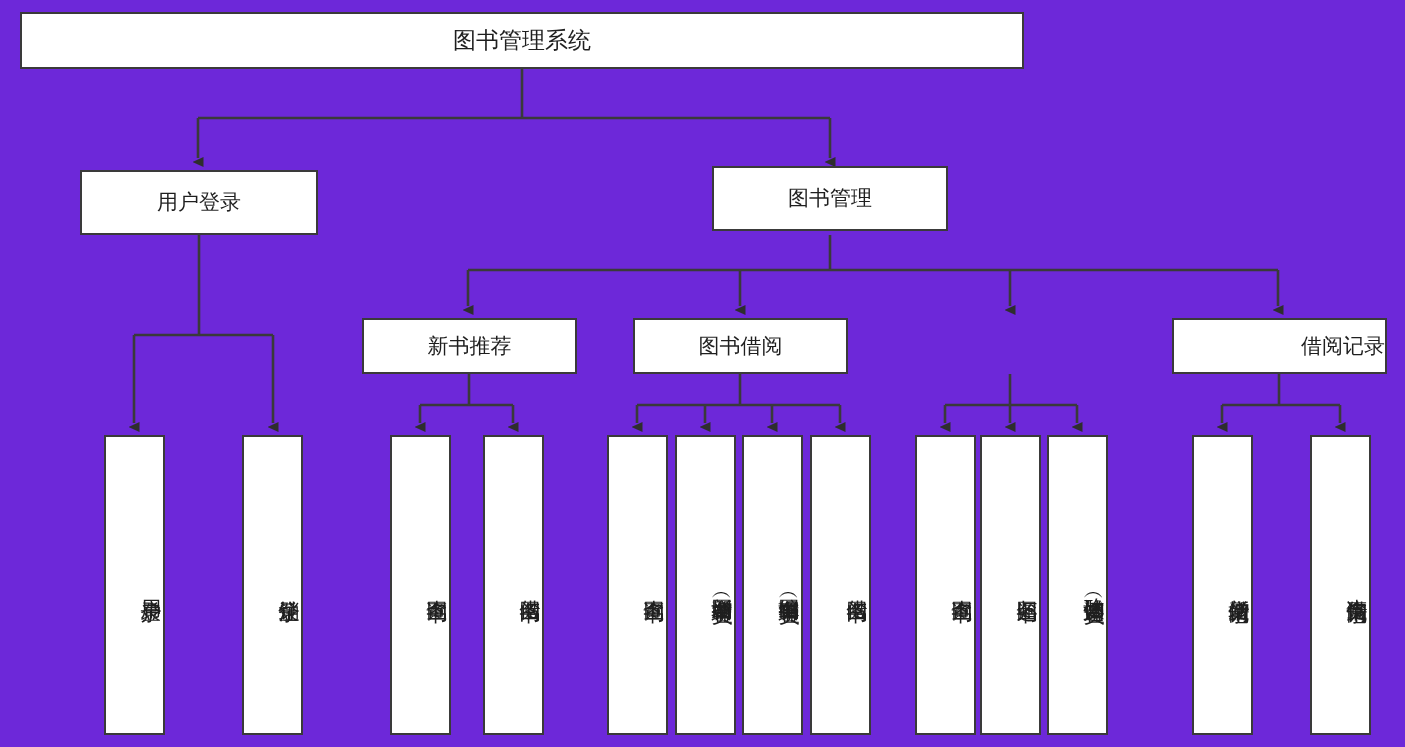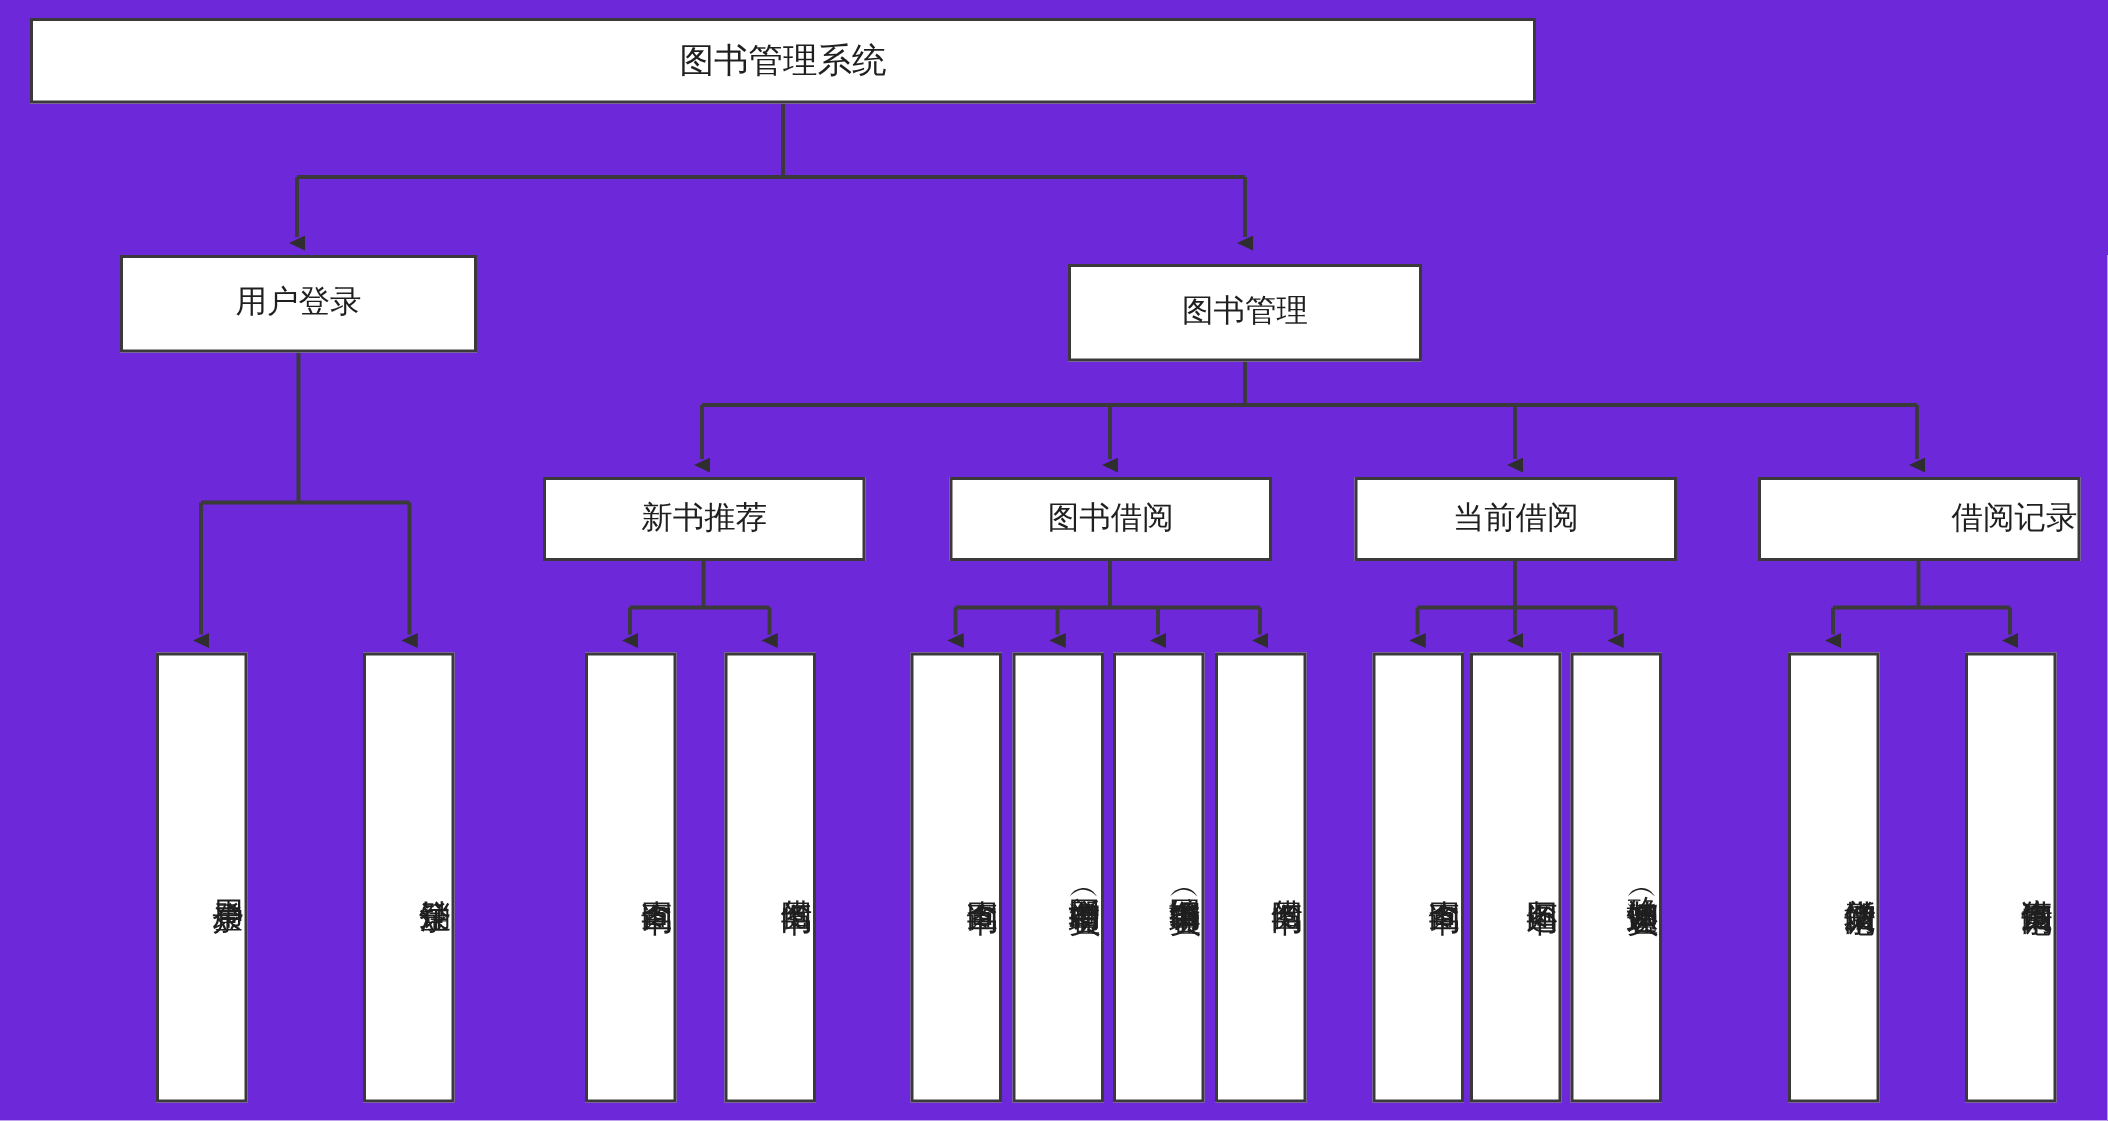--- a/index.html
+++ b/index.html
@@ -123,32 +123,29 @@
     </g>
   </svg>
 
   <div class="node root" style="left:20px; top:12px; width:1004px; height:57px;">
     <span>图书管理系统</span>
   </div>
 
   <div class="node level2" style="left:80px; top:170px; width:238px; height:65px;">
     <span>用户登录</span>
   </div>
-  <div class="node level2" style="left:712px; top:176px; width:236px; height:65px;">
+  <div class="node level2" style="left:712px; top:166px; width:236px; height:65px;">
     <span>图书管理</span>
   </div>
 
   <div class="node level3" style="left:633px; top:318px; width:215px; height:56px;">
     <span>图书借阅</span>
   </div>
   <div class="node level3" style="left:362px; top:318px; width:215px; height:56px;">
     <span>新书推荐</span>
-  </div>
-  <div class="node level3" style="left:903px; top:318px; width:215px; height:56px;">
-    <span>当前借阅</span>
   </div>
   <div class="node level3" style="left:1172px; top:318px; width:215px; height:56px;justify-content:flex-end;">
     <span>借阅记录</span>
   </div>
 
   <div class="node leaf" style="left:104px; top:435px; width:61px; height:300px;">
     <span class="leaf-label">用户登录</span>
   </div>
   <div class="node leaf" style="left:242px; top:435px; width:61px; height:300px;">
     <span class="leaf-label">注销登录</span>

